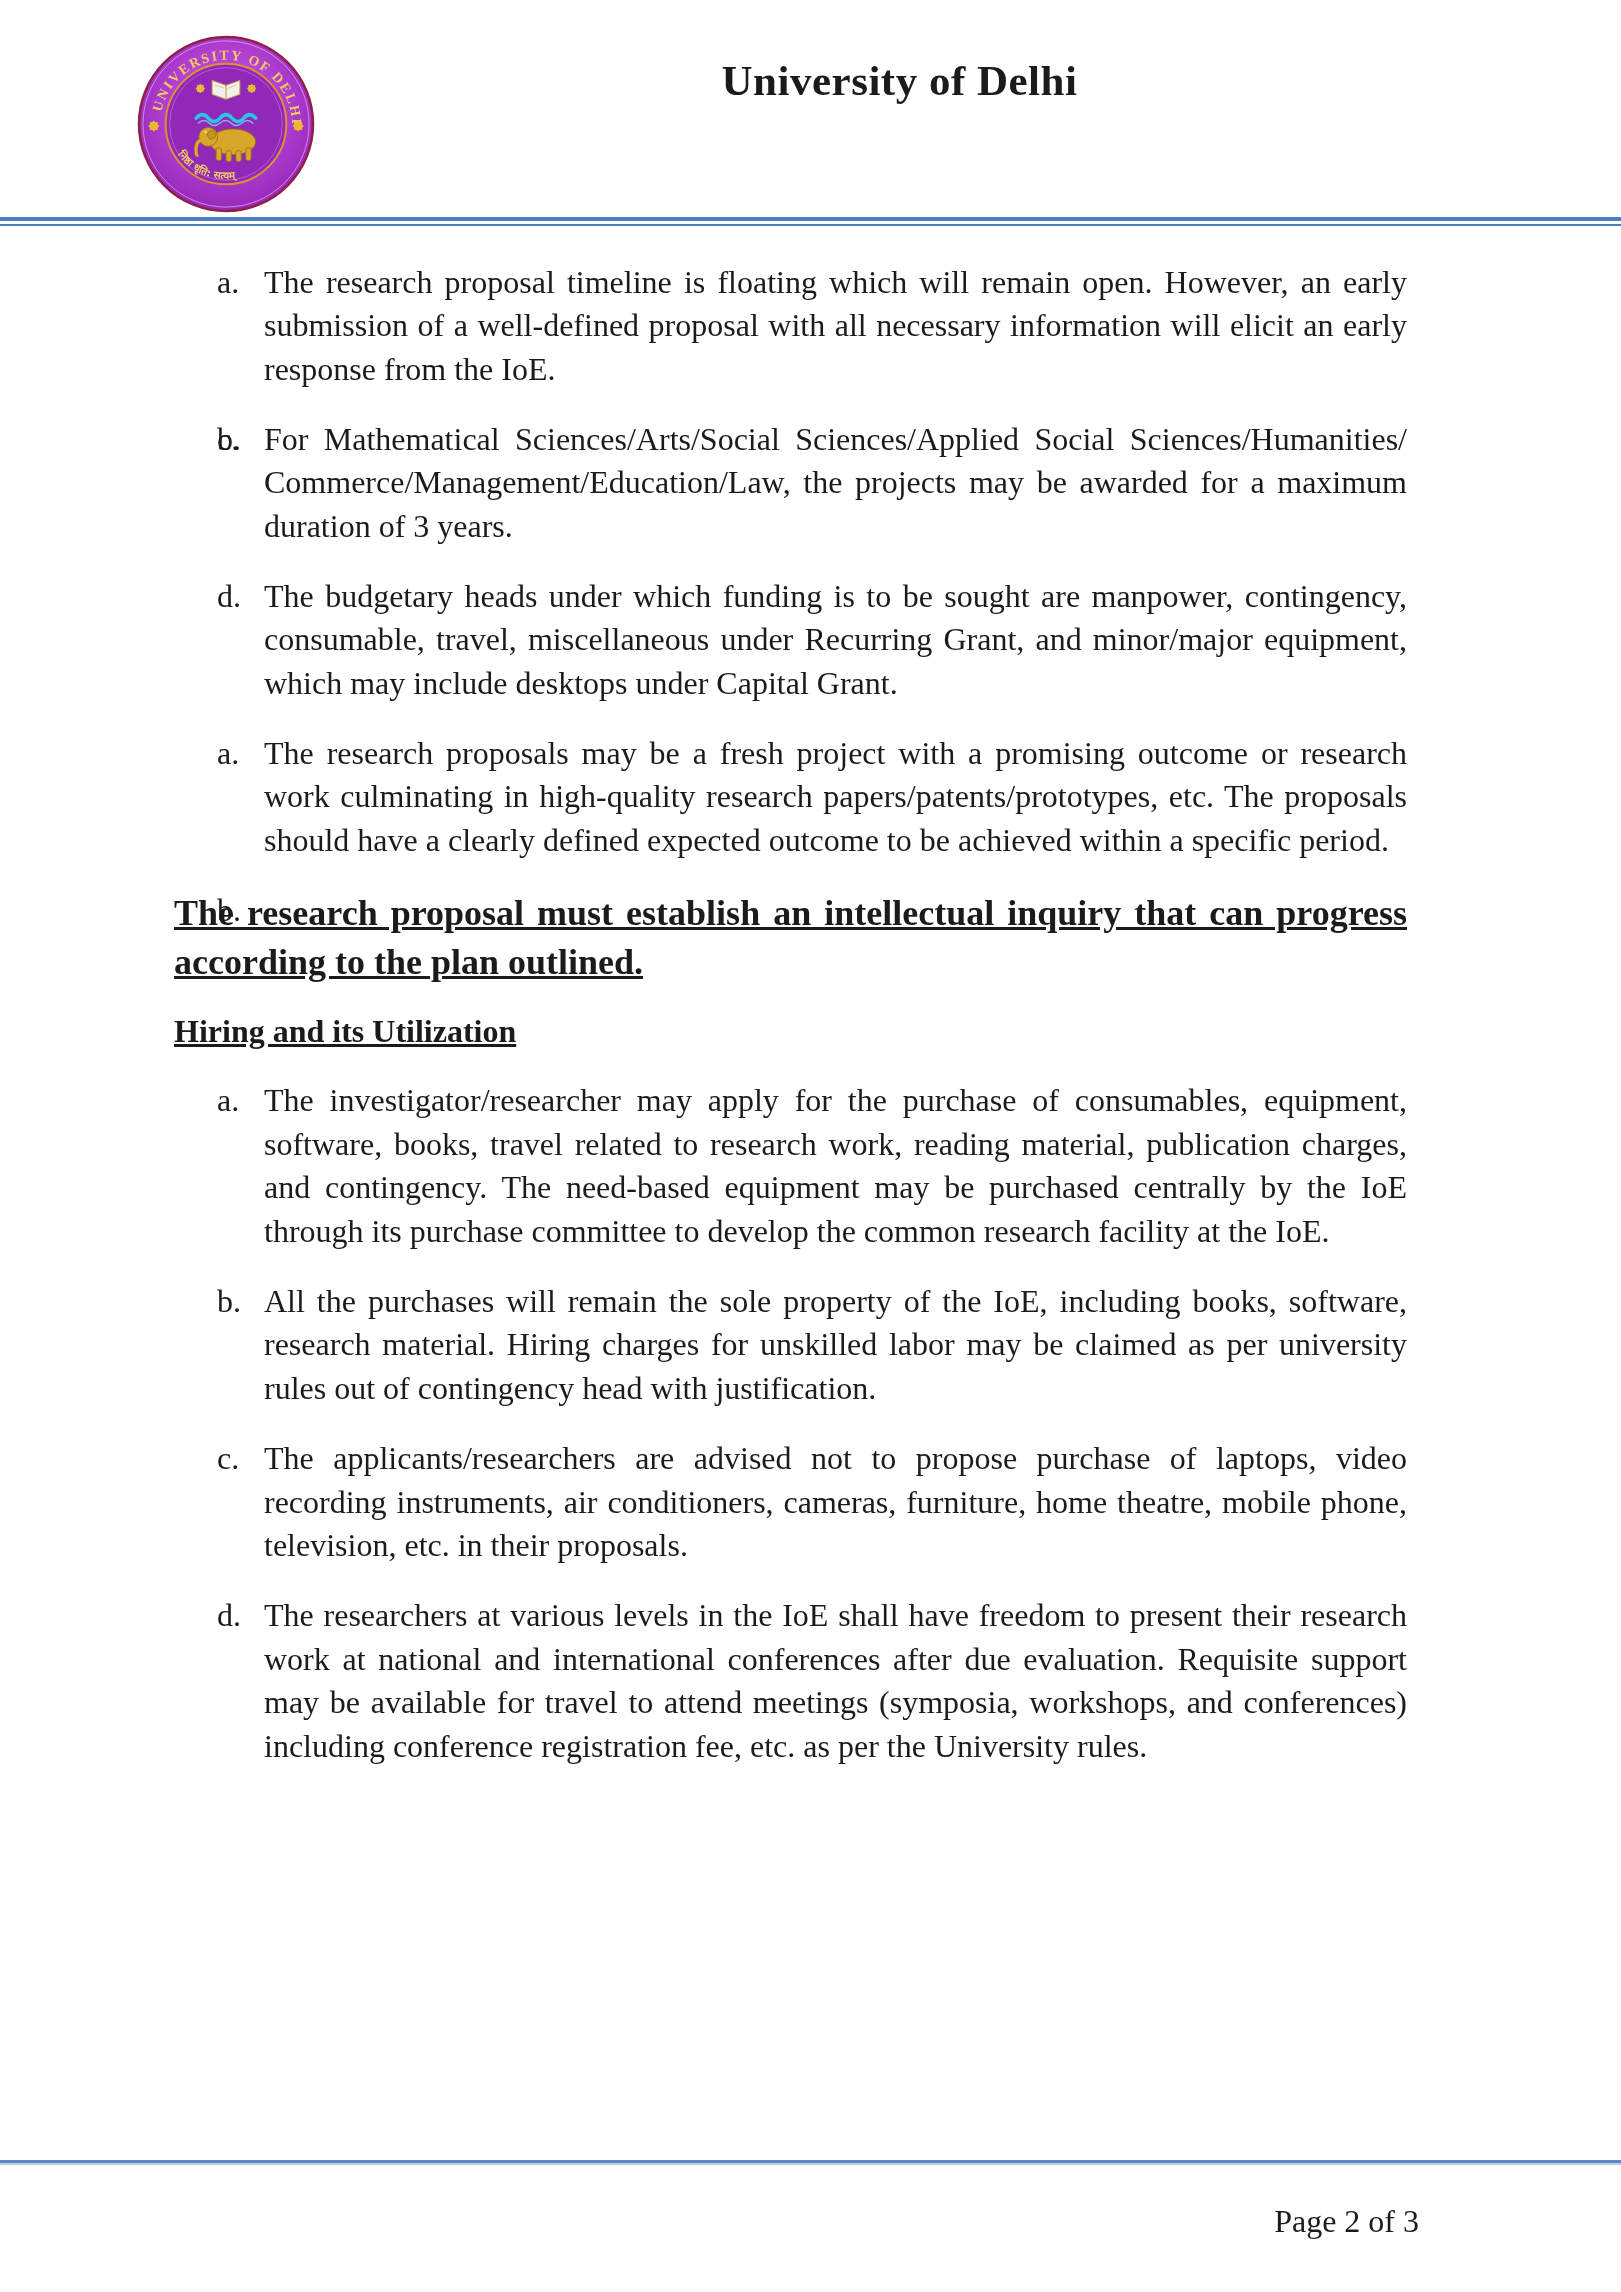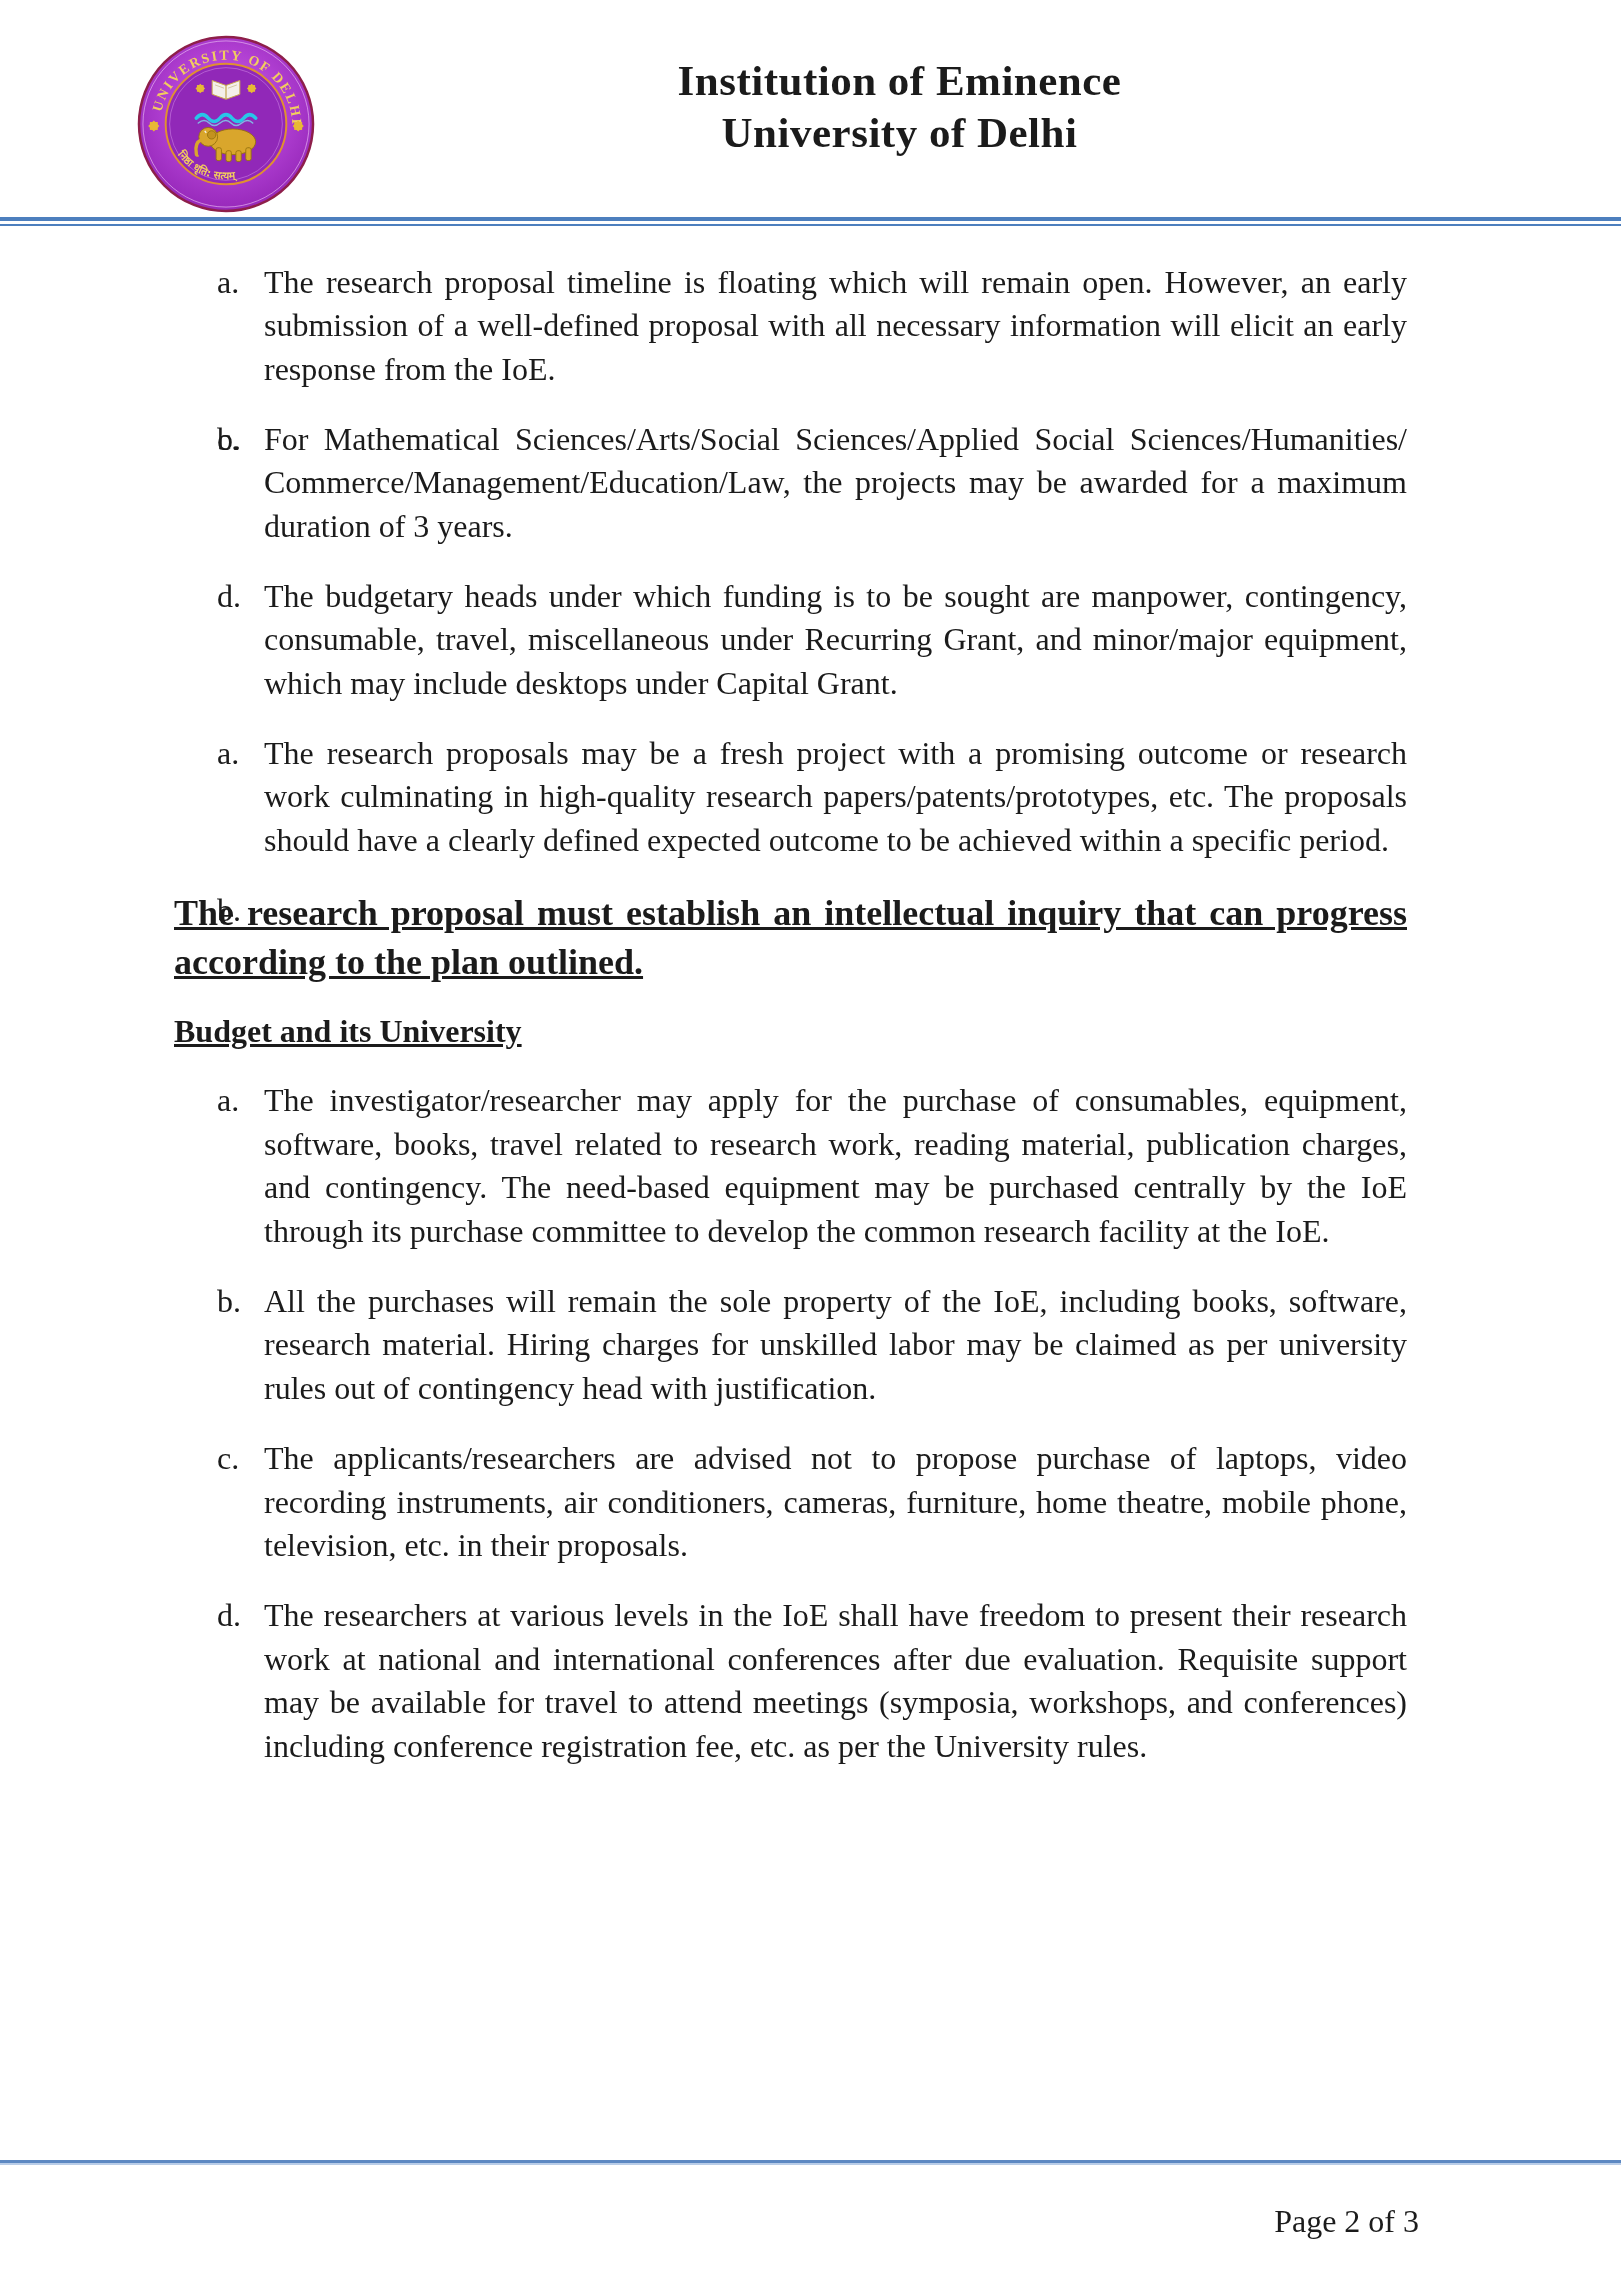--- a/index.html
+++ b/index.html
@@ -147,21 +147,20 @@
           <circle cx="75.5" cy="101" r="4.2" fill="#c3921f"></circle>
           <path d="M70,99 l-1.5,-2" stroke="#f4f0ea" stroke-width="1.4"></path>
         </g>
 
         <text font-family="DejaVu Sans, sans-serif" font-size="10.5" font-weight="bold" fill="#f2cd5e">
           <textPath href="#arcBottom" startOffset="10">निष्ठा धृति: सत्यम्</textPath>
         </text>
       </svg>
     </div>
     <div class="header-titles">
-      <div class="title-line">Institution of Eminence</div>
       <div class="title-line">University of Delhi</div>
     </div>
   </div>
   <div class="header-rule"></div>
 
   <div class="main">
 
     <div class="doc-item">
       <span class="marker">a.</span>
       <span>The research proposal timeline is floating which will remain open. However, an early submission of a well-defined proposal with all necessary information will elicit an early response from the IoE.</span>
@@ -182,21 +181,21 @@
     <div class="doc-item">
       <span class="marker">a.</span>
       <span>The research proposals may be a fresh project with a promising outcome or research work culminating in high-quality research papers/patents/prototypes, etc. The proposals should have a clearly defined expected outcome to be achieved within a specific period.</span>
     </div>
     <div class="doc-item gap-lg">
       <span class="marker">b.</span>
     </div>
 
     <div class="doc-statement">The research proposal must establish an intellectual inquiry that can progress according to the plan outlined.</div>
 
-    <div class="doc-heading">Budget and its University</div>
+    <div class="doc-heading">Hiring and its Utilization</div>
 
     <div class="doc-item">
       <span class="marker">a.</span>
       <span>The investigator/researcher may apply for the purchase of consumables, equipment, software, books, travel related to research work, reading material, publication charges, and contingency. The need-based equipment may be purchased centrally by the IoE through its purchase committee to develop the common research facility at the IoE.</span>
     </div>
     <div class="doc-item">
       <span class="marker">b.</span>
       <span>All the purchases will remain the sole property of the IoE, including books, software, research material. Hiring charges for unskilled labor may be claimed as per university rules out of contingency head with justification.</span>
     </div>
     <div class="doc-item">

